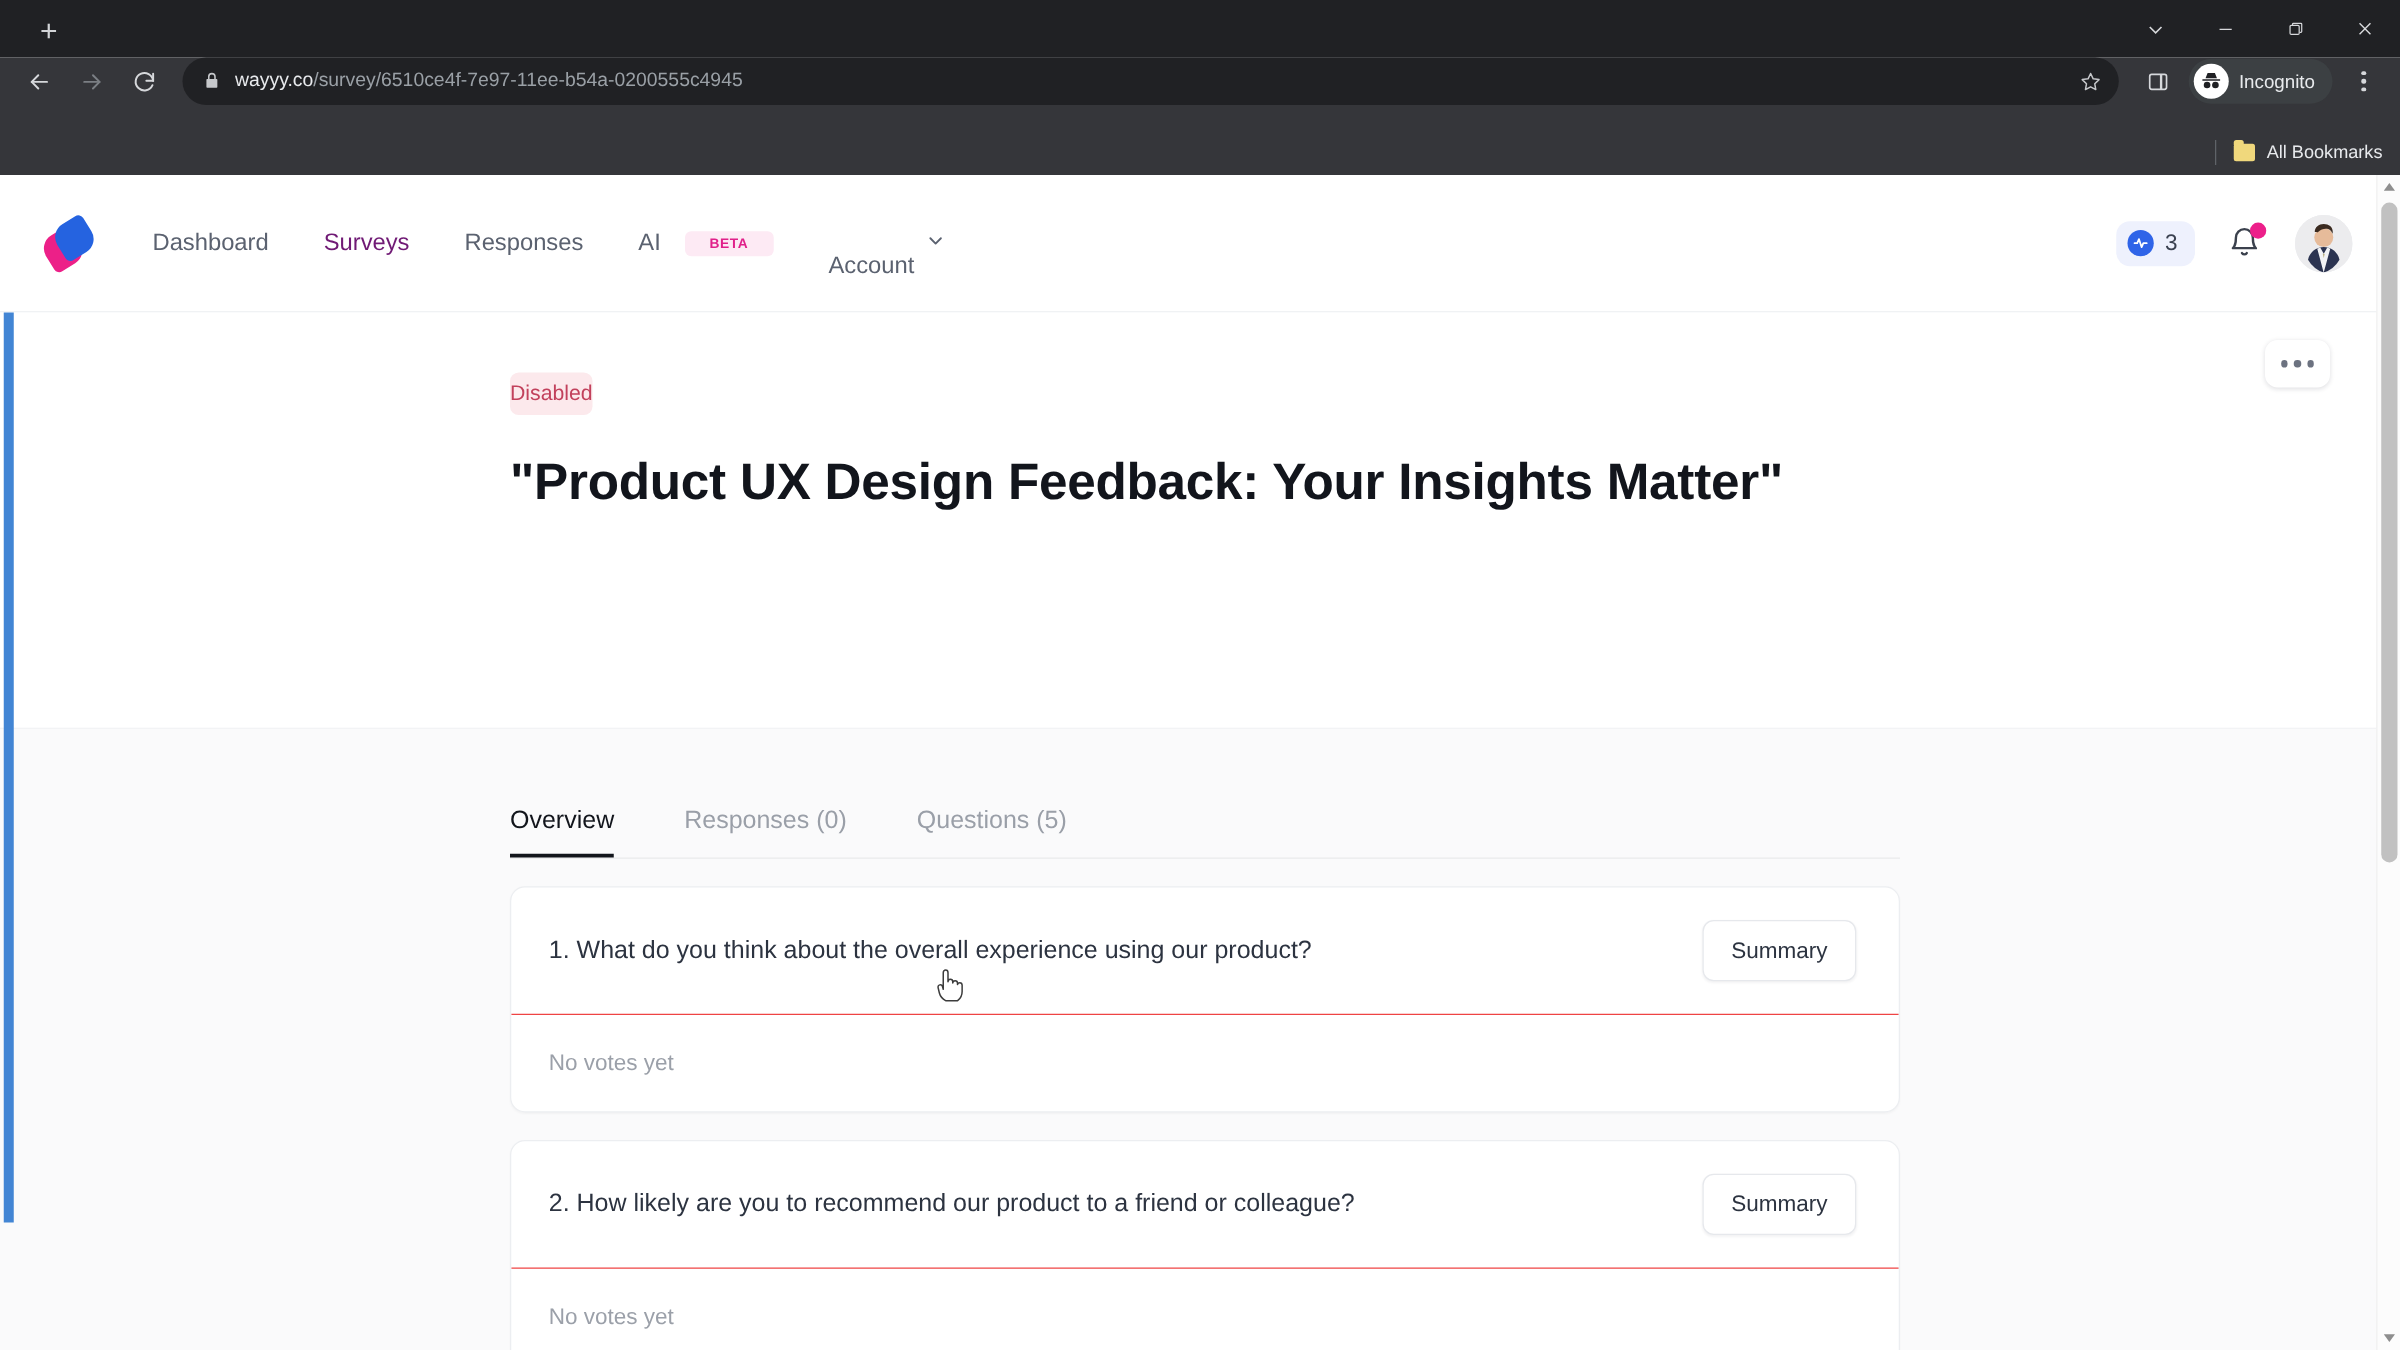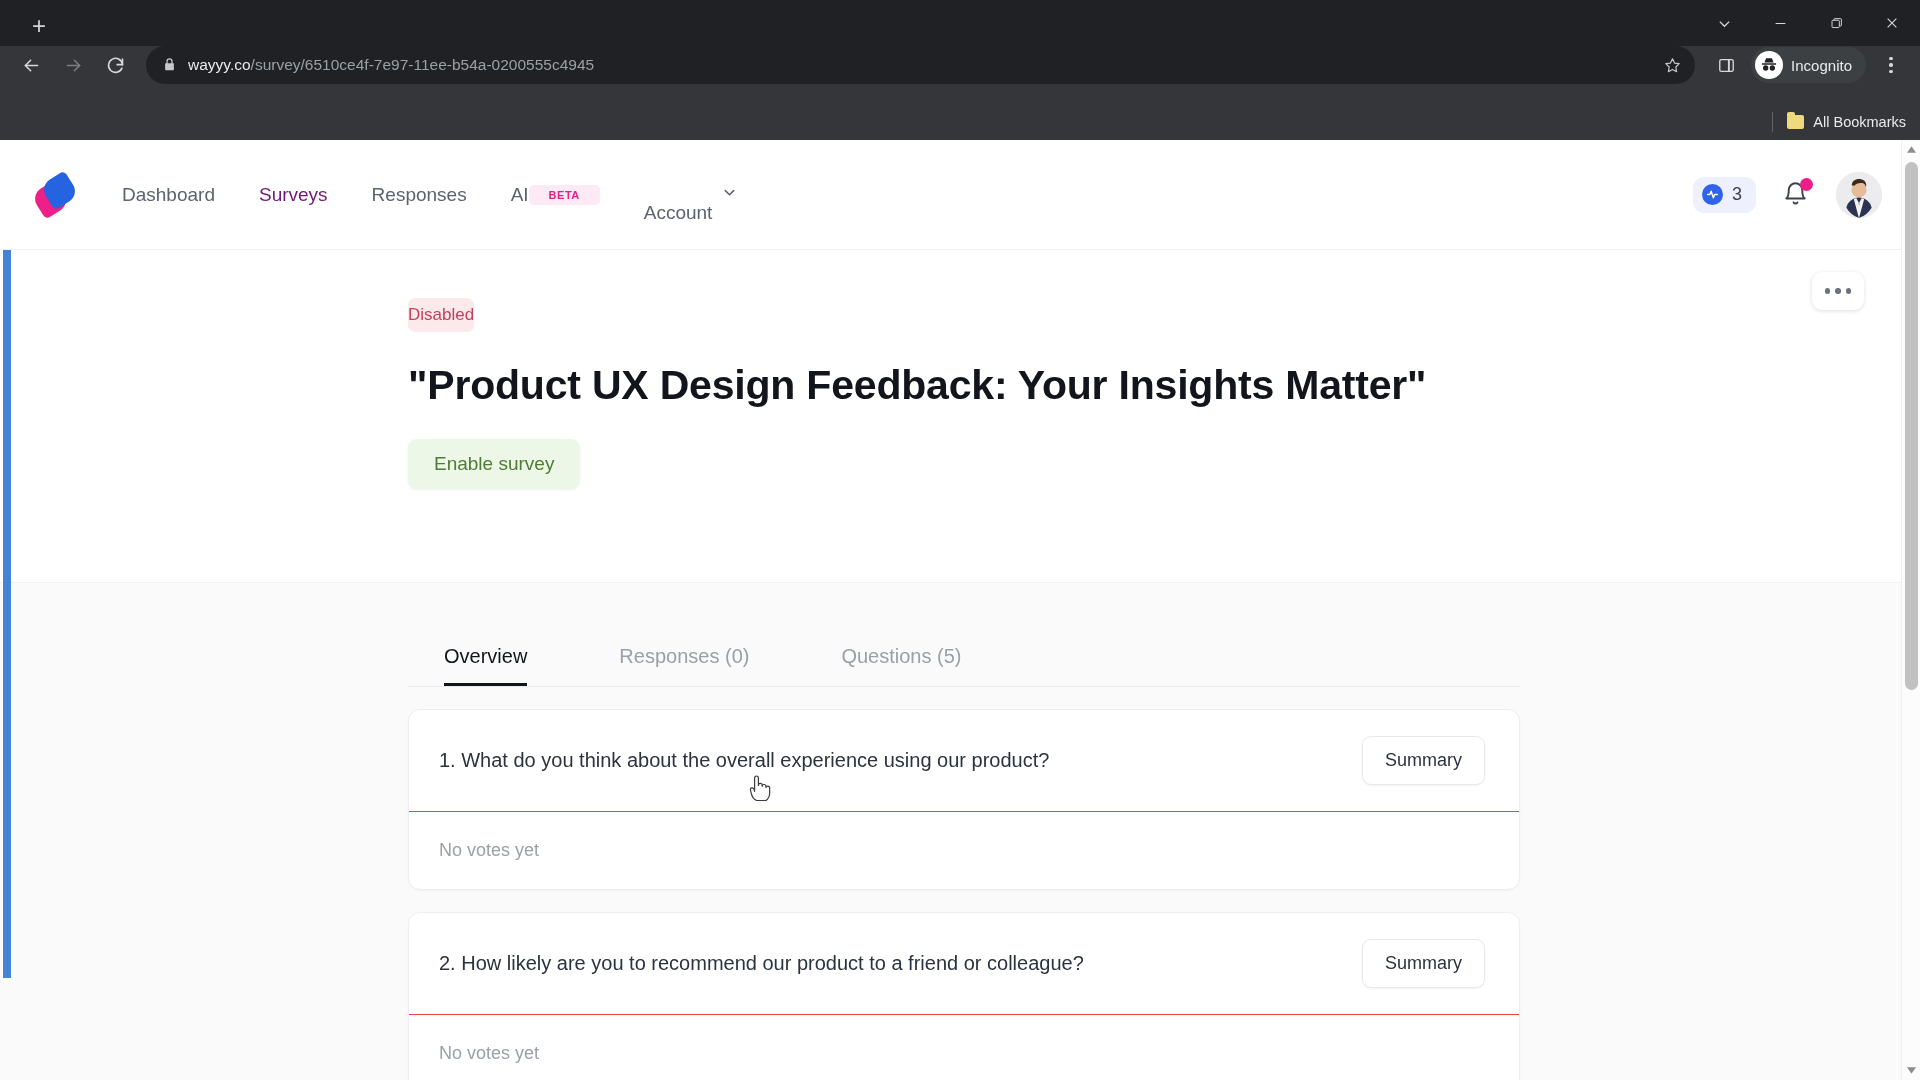--- a/index.html
+++ b/index.html
@@ -140,21 +140,21 @@
   .brand .b-blue {
     position:absolute; left:11px; top:3px; width:29px; height:29px;
     background:#2563e0; border-radius:42% 16% 42% 16%;
     transform:rotate(-32deg);
   }
   .nav-links { display:flex; align-items:center; gap:0;text-align:right; }
   .nav-link {
     font-size:19px; color:#5b6270; padding:0 22px; white-space:nowrap;
   }
   .nav-link.active { color:#701a75; }
-  .nav-ai { display:flex; align-items:center; gap:0; padding:0 22px; }
+  .nav-ai { display:flex; align-items:center; gap:19px; padding:0 22px; }
   .nav-ai .ai-text { font-size:19px; color:#5b6270; }
   .beta-badge {
     background:#fdeaf4; color:#e0218a; font-size:11px; font-weight:bold;
     letter-spacing:0.5px; padding:4px 20px; border-radius:5px;
   }
   .nav-account { display:flex; align-items:center; gap:10px; padding:0 22px; }
   .nav-account .acc-text { font-size:19px; color:#5b6270;margin-top:36px; }
 
   .nav-right {
     margin-left:auto; display:flex; align-items:center; gap:26px;
@@ -210,21 +210,20 @@
   .body-section {
     background:#fafafb; border-top:1px solid #f0f1f3;
     min-height:500px; padding-top:62px;
   }
   .body-inner { width:1120px; margin:0 auto; padding-left:8px; }
 
   .tabs { display:flex; align-items:flex-end; gap:0; position:relative; }
   .tab-item {
     font-size:20px; color:#9a9fa8; padding:0 28px 18px 0; white-space:nowrap;
     position:relative;
-    margin-left:36px;
   }
   .tab-item + .tab-item { padding-left:28px; }
   .tab-item.active { color:#12151c; }
   .tab-item.active:after {
     content:""; position:absolute; left:0; right:28px; bottom:0;
     height:3px; background:#12151c;
   }
   .tabs-rule {
     height:1px; background:#e9eaec; margin-top:0; width:100%;
   }
@@ -427,21 +426,20 @@
 
     <div class="hero">
       <div class="dots-btn">
           <i></i>
           <i></i>
           <i></i>
         </div>
       <div class="hero-inner">
         <span class="status-badge">Disabled</span>
         <h1 class="survey-title">"Product UX Design Feedback: Your Insights Matter"</h1>
-        <div class="enable-btn">Enable survey</div>
       </div>
     </div>
 
     <div class="body-section">
       <div class="body-inner">
         <div class="tabs">
           <div class="tab-item active">Overview</div>
           <div class="tab-item">Responses (0)</div>
           <div class="tab-item">Questions (5)</div>
         </div>

